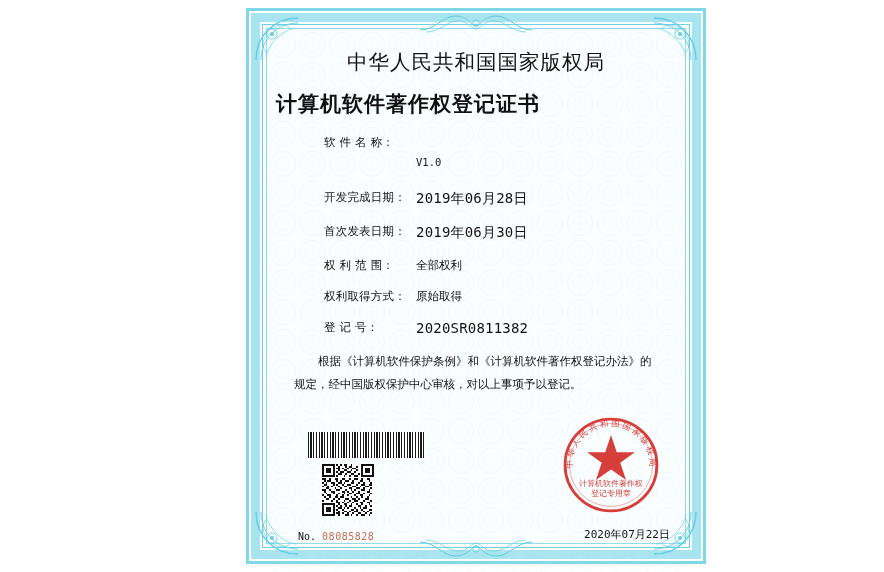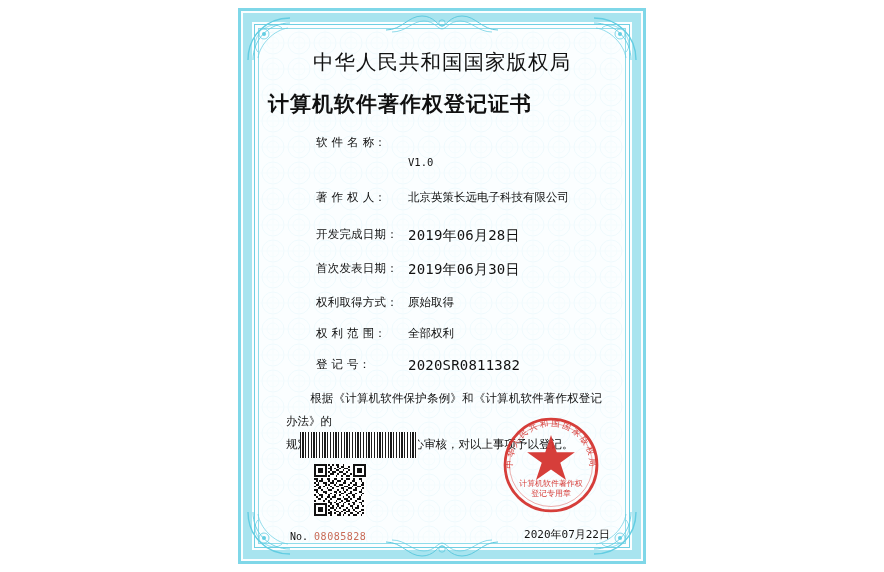--- a/index.html
+++ b/index.html
@@ -10,23 +10,23 @@
     height: 572px;
     overflow: hidden;
   }
   body {
     font-family: "Liberation Serif", serif;
   }
 
   
   #certificate-page {
     position: absolute;
-    left: 238px;
+    left: 246px;
     top: 8px;
-    width: 408px;
+    width: 460px;
     height: 556px;
     background: #fbfeff;
     box-sizing: border-box;
   }
 
   
   .border-outer {
     position: absolute;
     left: 0; top: 0; right: 0; bottom: 0;
     border: 3px solid #7fd7e8;
@@ -329,43 +329,39 @@
     <div class="title-sub">计算机软件著作权登记证书</div>
 
 
     <div class="fields">
 
       <div class="field-row">
         <div class="field-label">软 件 名 称：</div>
       </div>
       <div class="field-value-second gap-after">V1.0</div>
 
-      <div class="field-row gap-after">
-        <div class="field-label">著 作 权 人：</div>
-        <div class="field-value">北京英策长远电子科技有限公司</div>
-      </div>
 
       <div class="field-row gap-after-2">
         <div class="field-label">开发完成日期：</div>
         <div class="field-value mono">2019年06月28日</div>
       </div>
 
       <div class="field-row gap-after-2">
         <div class="field-label">首次发表日期：</div>
         <div class="field-value mono">2019年06月30日</div>
       </div>
 
       <div class="field-row gap-after-2">
+        <div class="field-label">权 利 范 围：</div>
+        <div class="field-value">全部权利</div>
+      </div>
+
+      <div class="field-row gap-after-2">
         <div class="field-label">权利取得方式：</div>
         <div class="field-value">原始取得</div>
-      </div>
-
-      <div class="field-row gap-after-2">
-        <div class="field-label">权 利 范 围：</div>
-        <div class="field-value">全部权利</div>
       </div>
 
       <div class="field-row">
         <div class="field-label">登  记  号：</div>
         <div class="field-value mono">2020SR0811382</div>
       </div>
 
     </div>
 
     <div class="statement">

